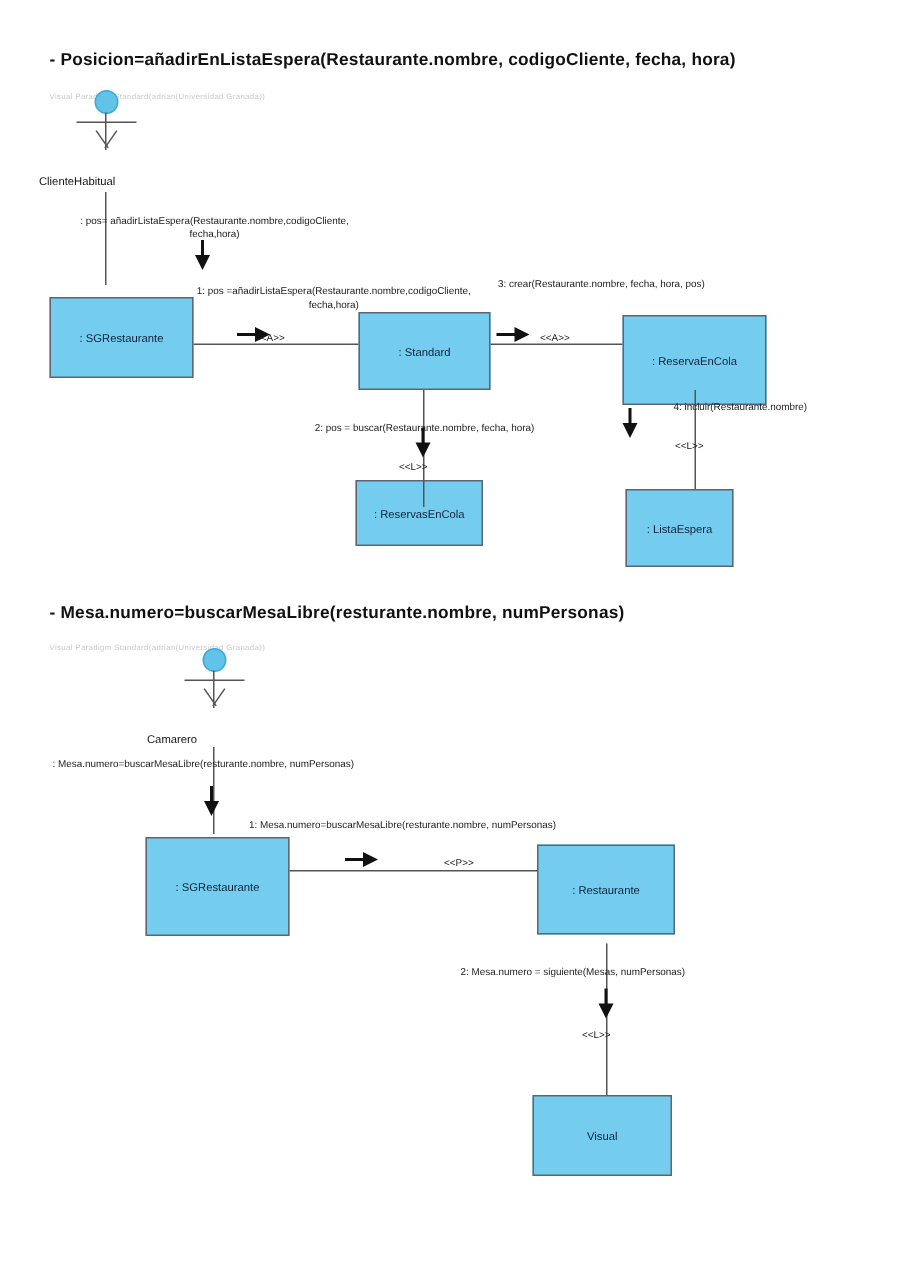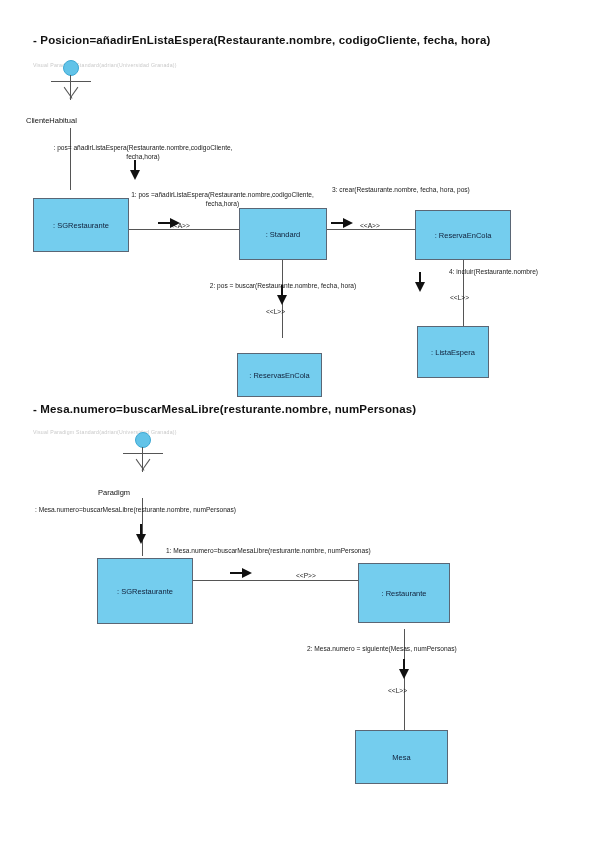--- a/index.html
+++ b/index.html
@@ -210,25 +210,25 @@
     <div class="arrow-down" style="left:130px; top:170px;"></div>
 
     <div class="obj" style="left:33px; top:198px; width:96px; height:54px;">
       <span>: SGRestaurante</span>
     </div>
 
     <div class="obj" style="left:239px; top:208px; width:88px; height:52px;">
       <span>: Standard</span>
     </div>
 
-    <div class="obj" style="left:415px; top:210px; width:96px; height:50px;">
+    <div class="obj" style="left:415px; top:210px; width:96px; height:60px;">
       <span>: ReservaEnCola</span>
     </div>
 
-    <div class="obj stacked" style="left:237px; top:353px; width:85px; height:44px;">
+    <div class="obj stacked" style="left:237px; top:320px; width:85px; height:44px;">
       <span>: ReservasEnCola</span>
     </div>
 
     <div class="obj" style="left:417px; top:326px; width:72px; height:52px;">
       <span>: ListaEspera</span>
     </div>
 
     <div class="hline" style="left:129px; top:229px; width:110px;"></div>
     <div class="arrow-stem-h" style="left:158px; top:222px; width:14px;"></div>
     <div class="arrow-right" style="left:170px; top:218px;"></div>
@@ -262,39 +262,39 @@
 
     <div class="watermark" style="left:33px; top:429px;">Visual Paradigm Standard(adrian(Universidad Granada))</div>
 
     <div class="actor" style="left:116px; top:432px;">
       <div class="head"></div>
       <div class="arms"></div>
       <div class="body-line"></div>
       <div class="leg-l"></div>
       <div class="leg-r"></div>
     </div>
-    <div class="actor-label" style="left:98px; top:488px; width:90px;">Paradigm</div>
+    <div class="actor-label" style="left:98px; top:488px; width:90px;">Camarero</div>
 
     <div class="vline" style="left:142px; top:498px; height:58px;"></div>
 
     <div class="msg" style="left:35px; top:505px;">: Mesa.numero=buscarMesaLibre(resturante.nombre, numPersonas)</div>
 
     <div class="arrow-stem-v" style="left:140px; top:524px; height:12px;"></div>
     <div class="arrow-down" style="left:136px; top:534px;"></div>
 
     <div class="obj" style="left:97px; top:558px; width:96px; height:66px;">
       <span>: SGRestaurante</span>
     </div>
 
     <div class="obj" style="left:358px; top:563px; width:92px; height:60px;">
       <span>: Restaurante</span>
     </div>
 
     <div class="obj stacked" style="left:355px; top:730px; width:93px; height:54px;">
-      <span>Mesa</span>
+      <span>Visual</span>
     </div>
 
     <div class="hline" style="left:193px; top:580px; width:165px;"></div>
     <div class="arrow-stem-h" style="left:230px; top:572px; width:14px;"></div>
     <div class="arrow-right" style="left:242px; top:568px;"></div>
     <div class="msg" style="left:166px; top:546px;">1: Mesa.numero=buscarMesaLibre(resturante.nombre, numPersonas)</div>
     <div class="stereo" style="left:296px; top:572px;">&lt;&lt;P&gt;&gt;</div>
 
     <div class="vline" style="left:404px; top:629px; height:101px;"></div>
     <div class="arrow-stem-v" style="left:403px; top:659px; height:12px;"></div>

